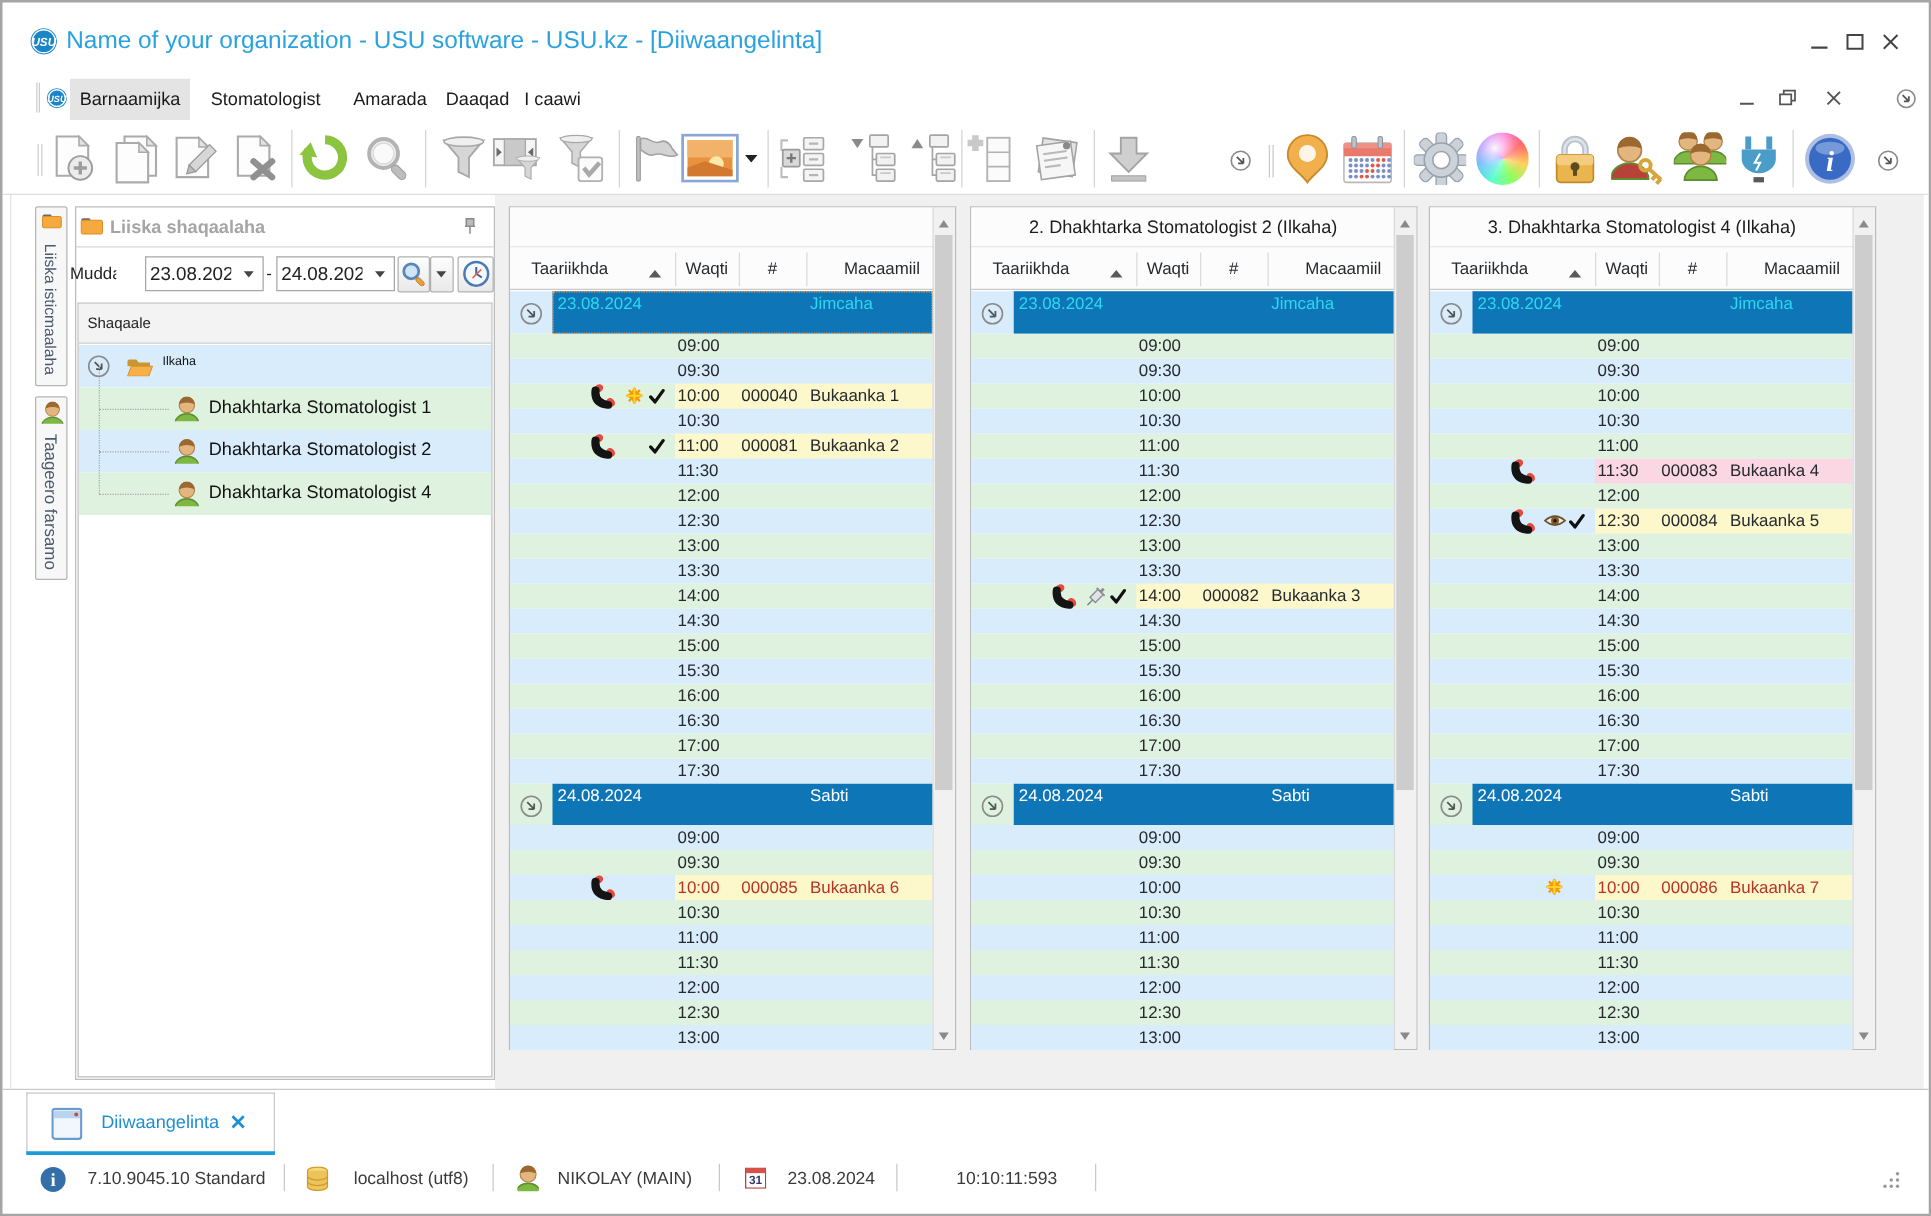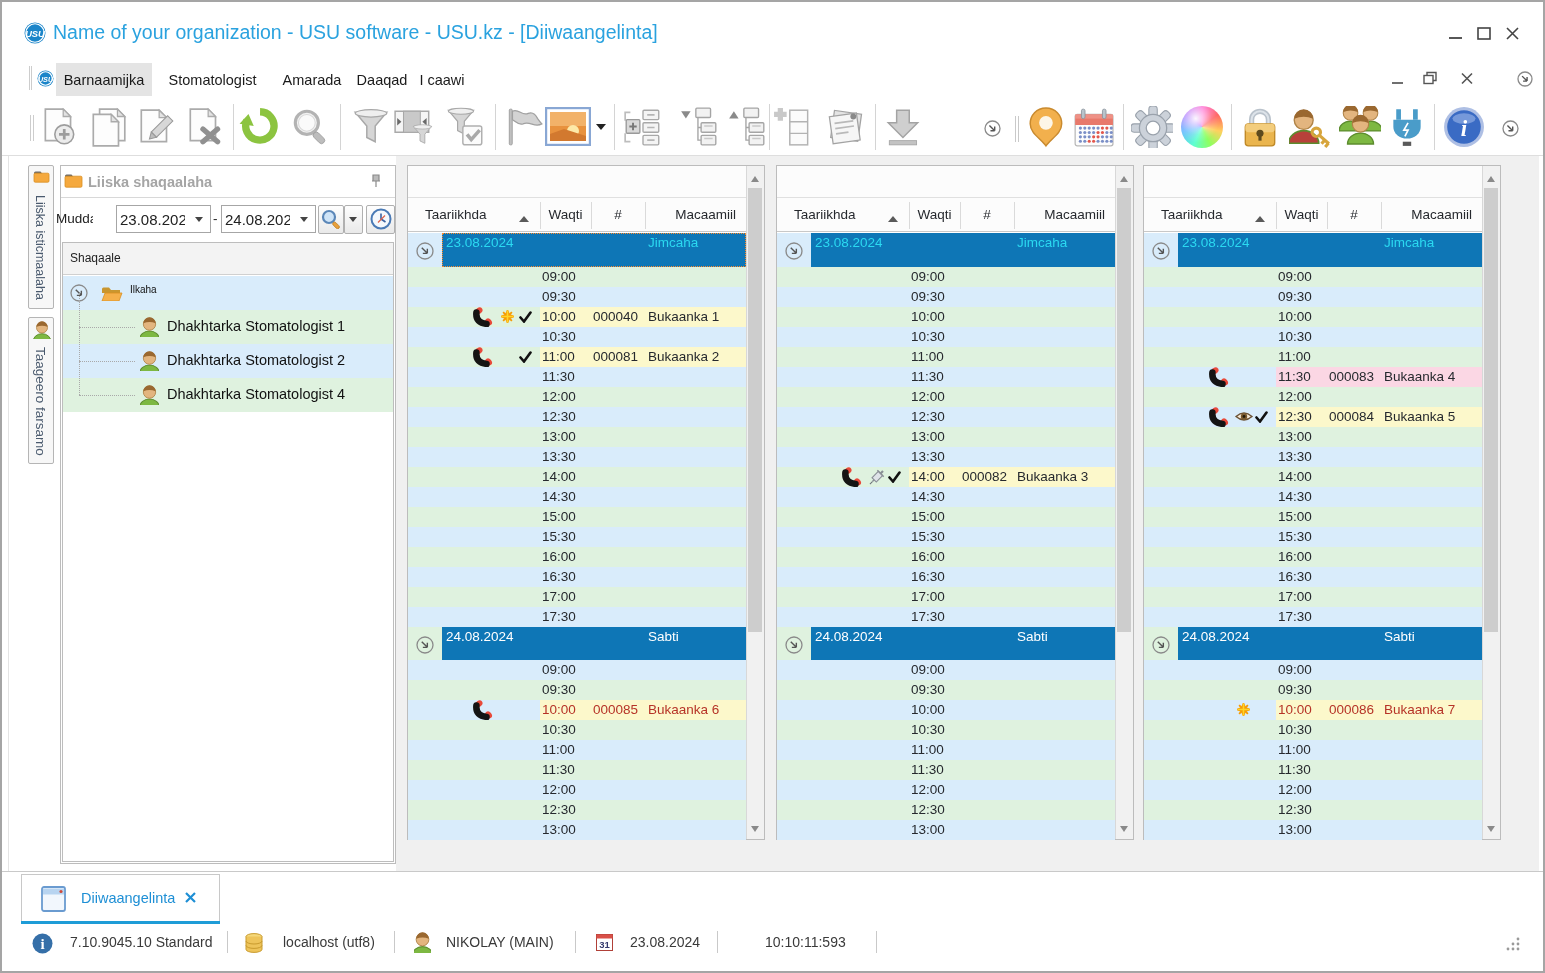--- a/index.html
+++ b/index.html
@@ -491,20 +491,21 @@
 <div class="a" style="left:542px;top:802px;font-size:13.5px;color:#26292e">12:30</div>
 <div class="a" style="left:408px;top:820px;width:338px;height:20px;background:#d9ecfb"></div>
 <div class="a" style="left:542px;top:822px;font-size:13.5px;color:#26292e">13:00</div>
 <div class="a" style="left:747px;top:166px;width:17px;height:673px;background:#f1f1f1"></div>
 <div class="a" style="left:746px;top:166px;width:1px;height:673px;background:#d8d8d8"></div>
 <div class="a" style="left:751px;top:172px;width:0;height:0;border:4.5px solid transparent;border-bottom:6px solid #8a8a8a"></div>
 <div class="a" style="left:751px;top:826px;width:0;height:0;border:4.5px solid transparent;border-top:6px solid #8a8a8a"></div>
 <div class="a" style="left:748px;top:188px;width:14px;height:444px;background:#cdcdcd"></div>
 <div class="panel" style="left:776px;top:165px;width:358px;height:675px"></div>
 <div class="a" style="left:777px;top:166px;width:338px;height:32px;background:#fcfcfc"></div>
+<div class="a" style="left:777px;top:166px;width:339px;height:31px;font-size:14.5px;color:#1c1c1c;display:flex;align-items:center;justify-content:center">2. Dhakhtarka Stomatologist 2 (Ilkaha)</div>
 <div class="a" style="left:777px;top:197px;width:339px;height:1px;background:#e0e0e0"></div>
 <div class="a" style="left:777px;top:198px;width:339px;height:34px;background:#fcfcfc;border-bottom:1px solid #c8c8c8"></div>
 <div class="vsep" style="left:909px;top:202px;height:27px;background:#dadada"></div>
 <div class="vsep" style="left:960px;top:202px;height:27px;background:#dadada"></div>
 <div class="vsep" style="left:1014px;top:202px;height:27px;background:#dadada"></div>
 <div class="a hdrtxt" style="left:794px;top:207px">Taariikhda</div>
 <div class="a" style="left:888px;top:211px;width:0;height:0;border:5.5px solid transparent;border-bottom:6.5px solid #5a5a5a"></div>
 <div class="a hdrtxt" style="left:909px;top:207px;width:51px;text-align:center">Waqti</div>
 <div class="a hdrtxt" style="left:960px;top:207px;width:54px;text-align:center">#</div>
 <div class="a hdrtxt" style="left:1014px;top:207px;width:91px;text-align:right">Macaamiil</div>
@@ -598,20 +599,21 @@
 <div class="a" style="left:911px;top:802px;font-size:13.5px;color:#26292e">12:30</div>
 <div class="a" style="left:777px;top:820px;width:338px;height:20px;background:#d9ecfb"></div>
 <div class="a" style="left:911px;top:822px;font-size:13.5px;color:#26292e">13:00</div>
 <div class="a" style="left:1116px;top:166px;width:17px;height:673px;background:#f1f1f1"></div>
 <div class="a" style="left:1115px;top:166px;width:1px;height:673px;background:#d8d8d8"></div>
 <div class="a" style="left:1120px;top:172px;width:0;height:0;border:4.5px solid transparent;border-bottom:6px solid #8a8a8a"></div>
 <div class="a" style="left:1120px;top:826px;width:0;height:0;border:4.5px solid transparent;border-top:6px solid #8a8a8a"></div>
 <div class="a" style="left:1117px;top:188px;width:14px;height:444px;background:#cdcdcd"></div>
 <div class="panel" style="left:1143px;top:165px;width:358px;height:675px"></div>
 <div class="a" style="left:1144px;top:166px;width:338px;height:32px;background:#fcfcfc"></div>
+<div class="a" style="left:1144px;top:166px;width:339px;height:31px;font-size:14.5px;color:#1c1c1c;display:flex;align-items:center;justify-content:center">3. Dhakhtarka Stomatologist 4 (Ilkaha)</div>
 <div class="a" style="left:1144px;top:197px;width:339px;height:1px;background:#e0e0e0"></div>
 <div class="a" style="left:1144px;top:198px;width:339px;height:34px;background:#fcfcfc;border-bottom:1px solid #c8c8c8"></div>
 <div class="vsep" style="left:1276px;top:202px;height:27px;background:#dadada"></div>
 <div class="vsep" style="left:1327px;top:202px;height:27px;background:#dadada"></div>
 <div class="vsep" style="left:1381px;top:202px;height:27px;background:#dadada"></div>
 <div class="a hdrtxt" style="left:1161px;top:207px">Taariikhda</div>
 <div class="a" style="left:1255px;top:211px;width:0;height:0;border:5.5px solid transparent;border-bottom:6.5px solid #5a5a5a"></div>
 <div class="a hdrtxt" style="left:1276px;top:207px;width:51px;text-align:center">Waqti</div>
 <div class="a hdrtxt" style="left:1327px;top:207px;width:54px;text-align:center">#</div>
 <div class="a hdrtxt" style="left:1381px;top:207px;width:91px;text-align:right">Macaamiil</div>

